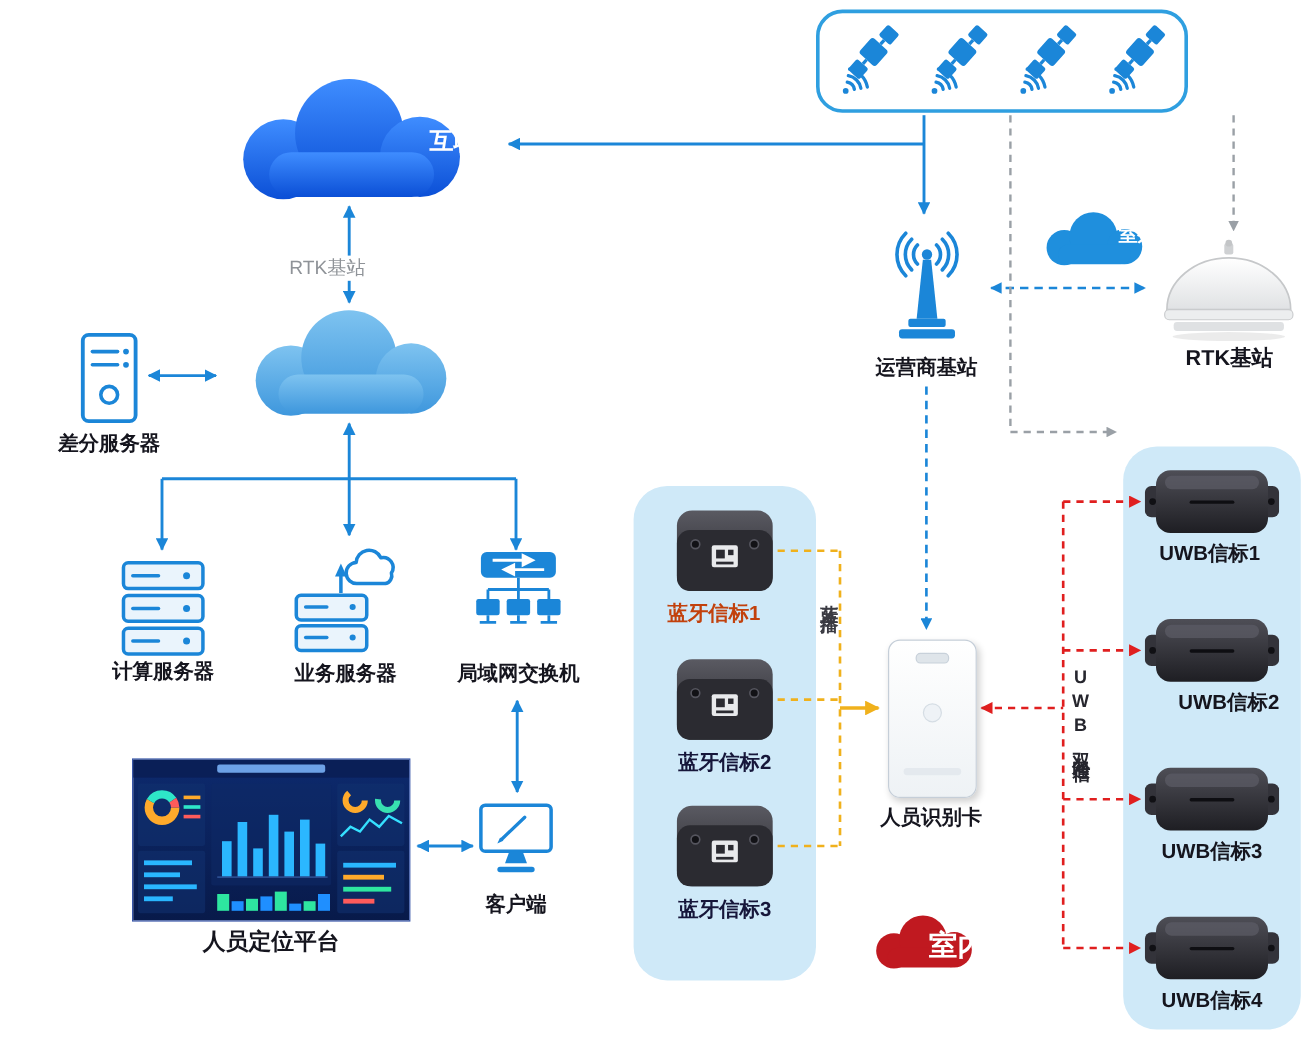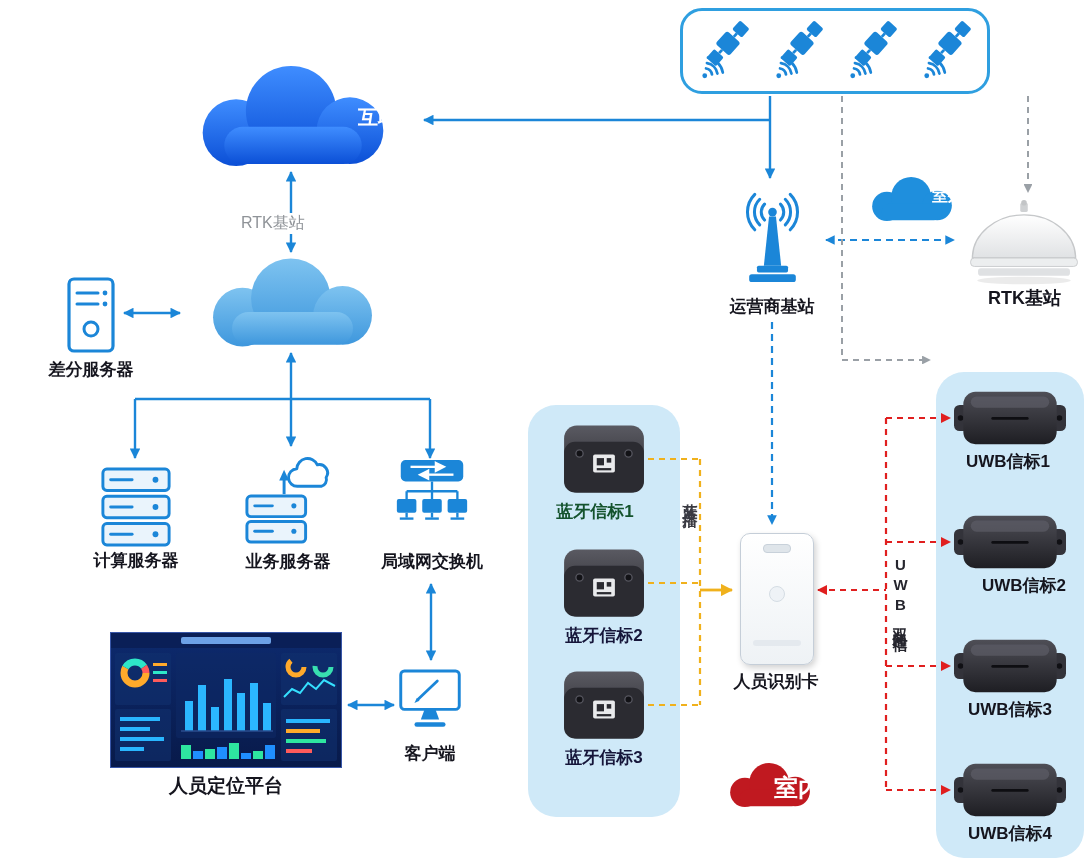--- a/index.html
+++ b/index.html
@@ -408,21 +408,21 @@
       </g>
     </svg>
   </div>
   <div class="cloud-label" style="left:718px;top:772px;width:104px;font-size:24px;">室内</div>
 
   <div class="node" style="left:558px;top:420px;">
     <svg width="92" height="78">
         <use href="#sym-btbeacon"></use>
       </svg>
   </div>
-  <div class="label" style="left:528px;top:502px;width:134px;color:#14532d;">蓝牙信标1</div>
+  <div class="label" style="left:528px;top:502px;width:134px;color:#c2410c;">蓝牙信标1</div>
 
   <div class="node" style="left:558px;top:544px;">
     <svg width="92" height="78">
         <use href="#sym-btbeacon"></use>
       </svg>
   </div>
   <div class="label" style="left:528px;top:626px;width:152px;color:#16163a;">蓝牙信标2</div>
 
   <div class="node" style="left:558px;top:666px;">
     <svg width="92" height="78">

